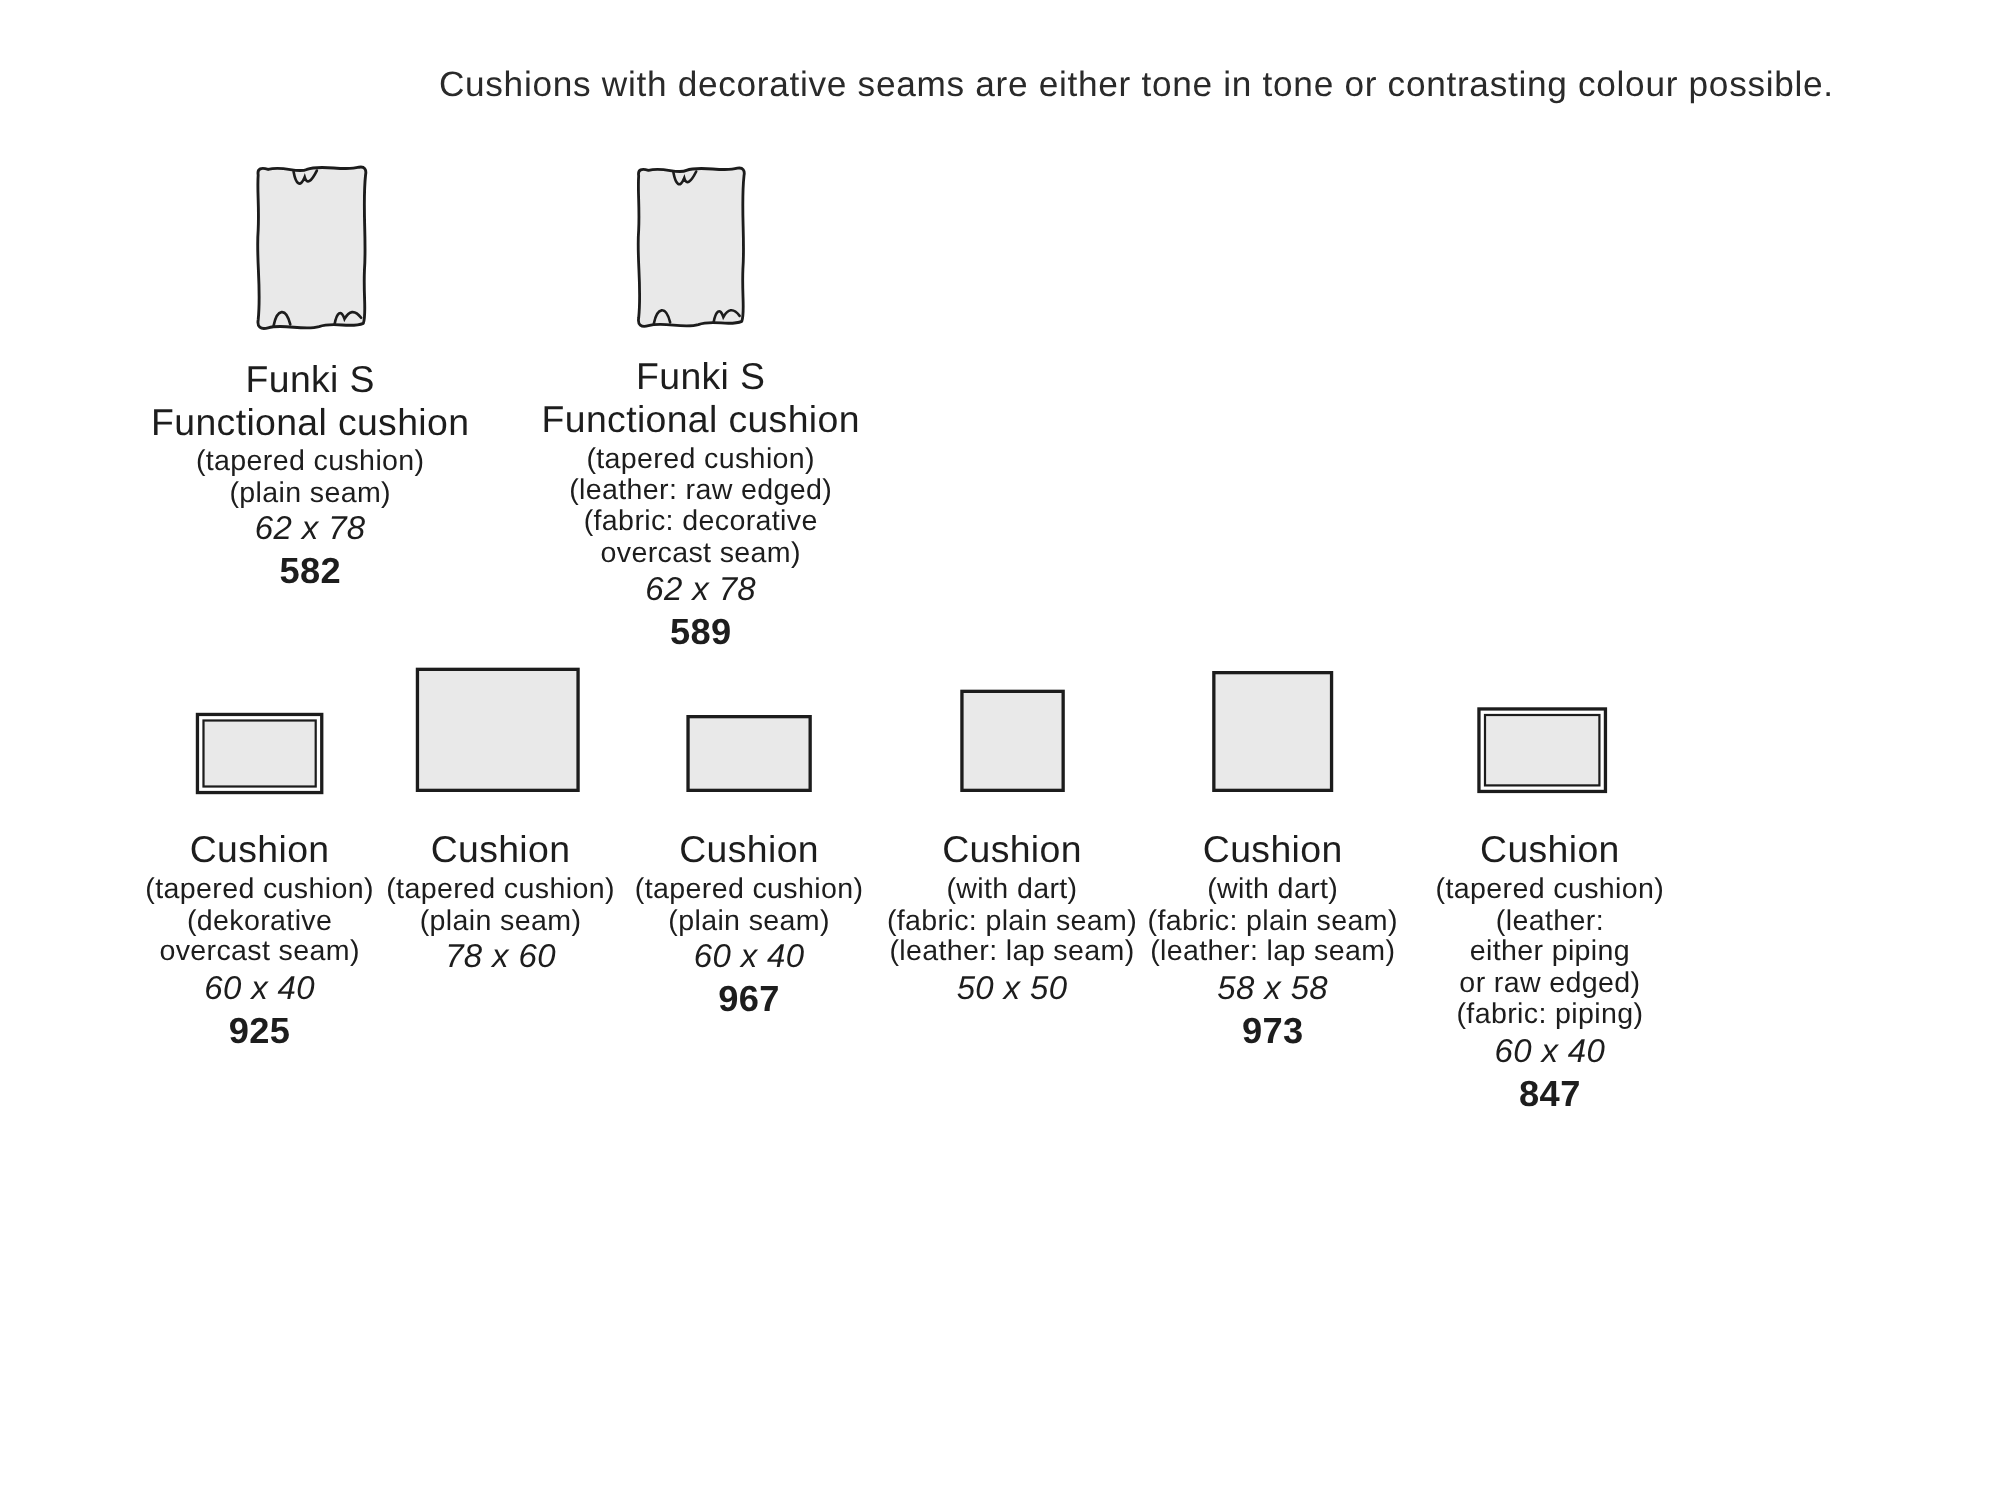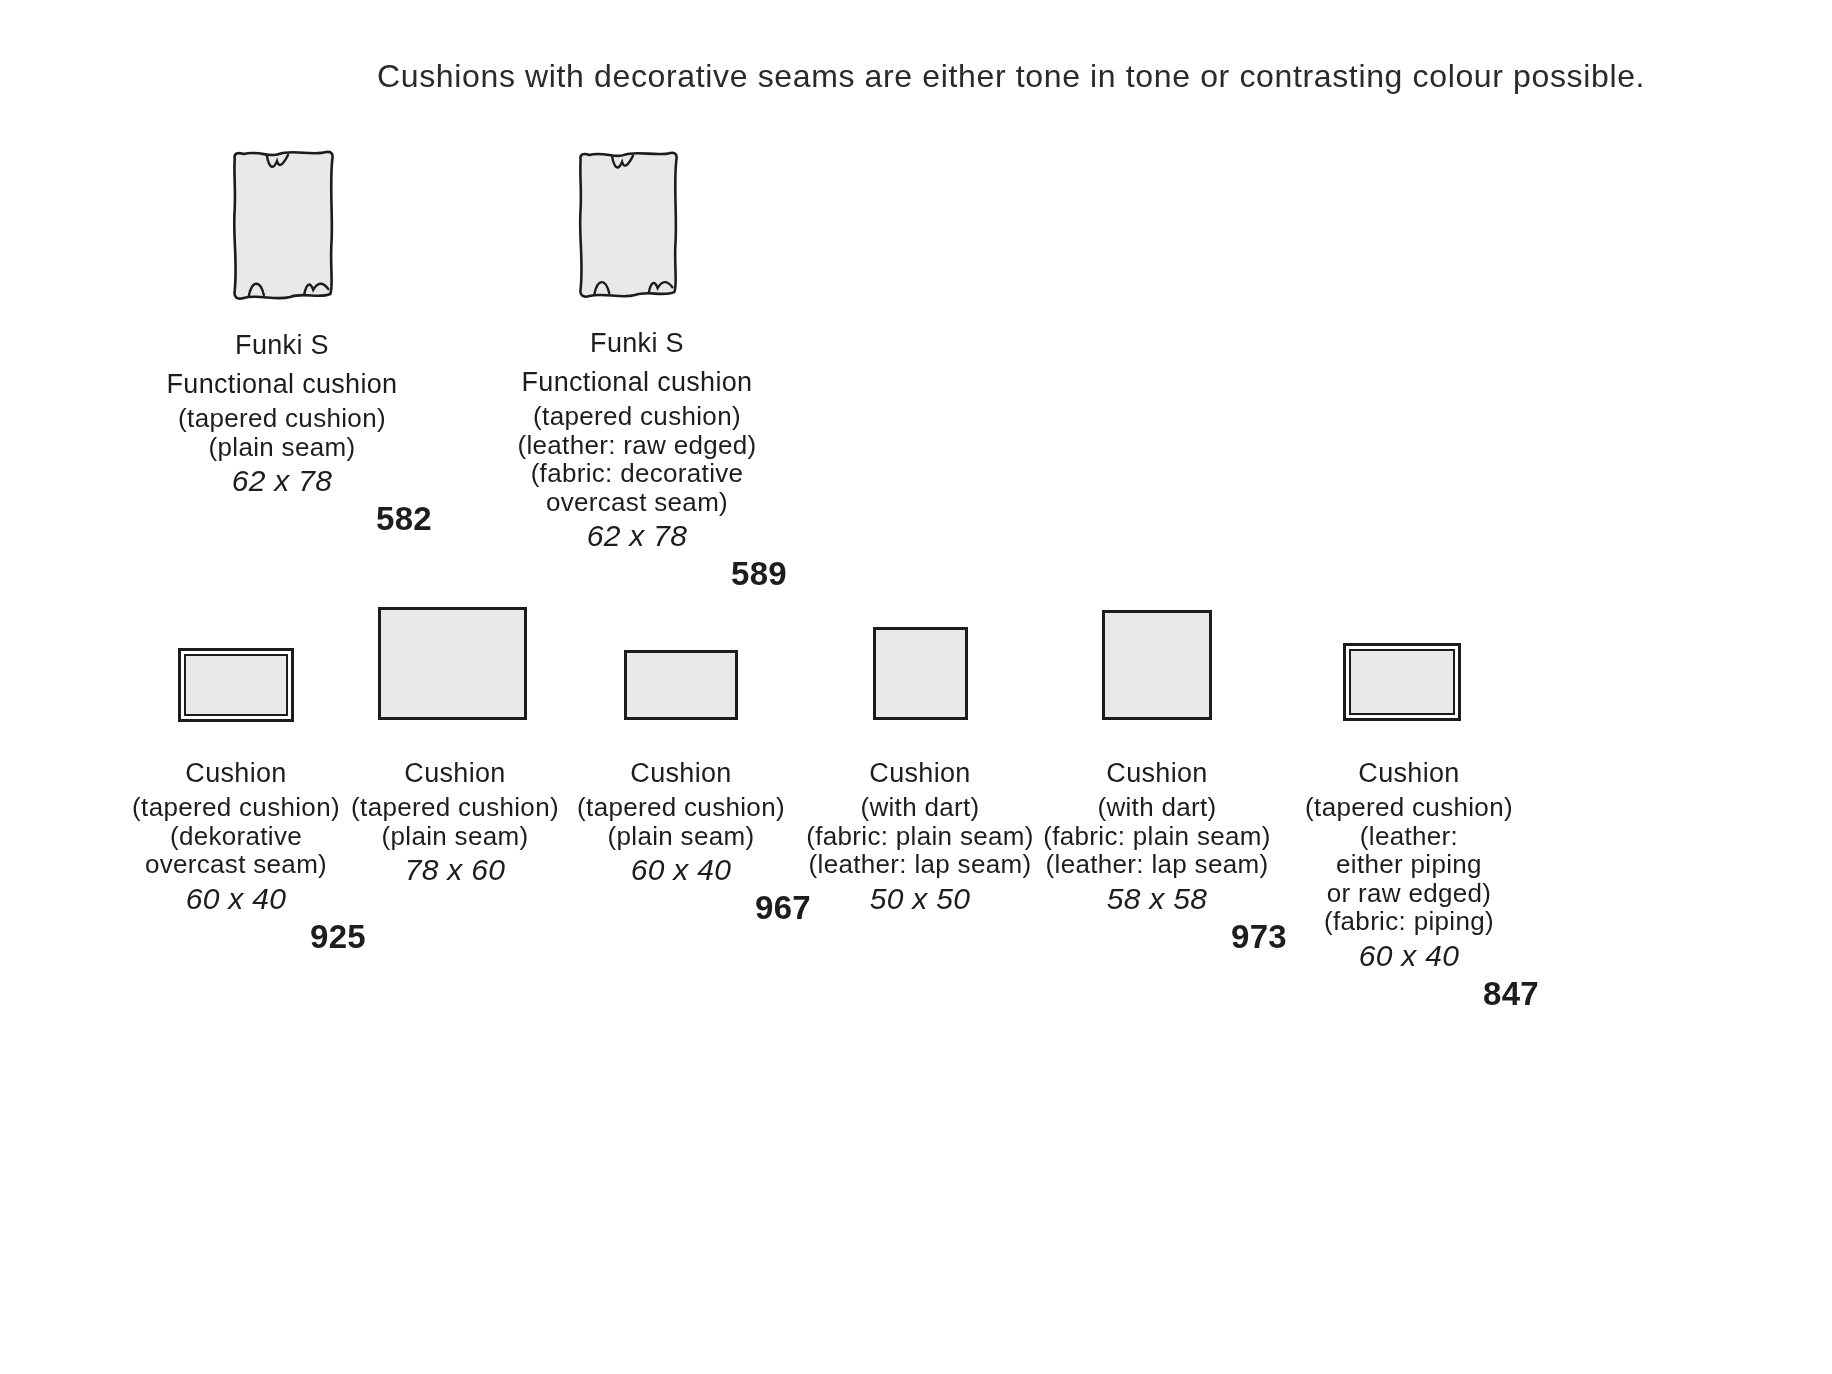--- a/index.html
+++ b/index.html
@@ -9,41 +9,41 @@
     font-family:"Liberation Sans",sans-serif;
     color:#1d1d1d;
   }
   .abs{position:absolute;}
   .page-title{
     font-size:32px;letter-spacing:.02em;white-space:nowrap;color:#2a2a2a;
   }
   .product-text{
     text-align:center;letter-spacing:.02em;
   }
-  .p-name{font-size:27px;line-height:39px;}
+  .p-name{font-size:34px;line-height:39px;}
   .p-detail{font-size:26px;line-height:28.5px;}
   .p-dims{font-size:30px;line-height:36px;padding-top:2px;font-style:italic;}
-  .p-code{font-size:33px;line-height:40px;font-weight:700;text-align:right;}
+  .p-code{font-size:33px;line-height:40px;font-weight:700;}
   .shape-rect{
     box-sizing:border-box;background:#e9e9e9;border:3px solid #1c1c1c;
   }
   .shape-rect-double{
     box-sizing:border-box;background:#ffffff;border:3px solid #1c1c1c;padding:3px;
   }
   .shape-rect-double .inner{
     box-sizing:border-box;width:100%;height:100%;
     background:#e9e9e9;border:2px solid #1c1c1c;
   }
   .pillow-body{fill:#e9e9e9;stroke:#1c1c1c;stroke-width:2.6;stroke-linejoin:round;}
   .pillow-line{fill:none;stroke:#1c1c1c;stroke-width:2.4;stroke-linecap:round;}
 </style>
 </head>
 <body>
 
-<div class="abs page-title" style="left:377px;top:58px;">Cushions with decorative seams are either tone in tone or contrasting colour possible.</div>
+<div class="abs page-title" style="left:399px;top:58px;">Cushions with decorative seams are either tone in tone or contrasting colour possible.</div>
 
 <svg class="abs" style="left:221px;top:147px;" width="122" height="156" viewBox="0 0 120 155">
   <path class="pillow-body" d="M13,12 C12,6 16,5 22,7 C36,3 48,11 57,7 C70,2 90,9 104,5 C109,4 111,7 110,12 C107,40 111,70 109,98 C108,122 111,138 108,146 C96,151 82,144 68,149 C54,153 36,146 22,150 C15,152 12,149 13,143 C16,114 11,88 13,62 C14,40 12,26 13,12 Z"></path>
   <path class="pillow-line" d="M45,9 C47,20 51,24 55,14 C57,21 61,18 66,8"></path>
   <path class="pillow-line" d="M27,148 C30,133 38,131 42,147"></path>
   <path class="pillow-line" d="M82,147 C84,136 88,133 91,142 C95,135 100,133 106,141"></path>
 </svg>
 <div class="abs product-text" style="left:132px;top:326px;width:300px;">
   <div class="p-name">Funki S</div>
   <div class="p-name">Functional cushion</div>

